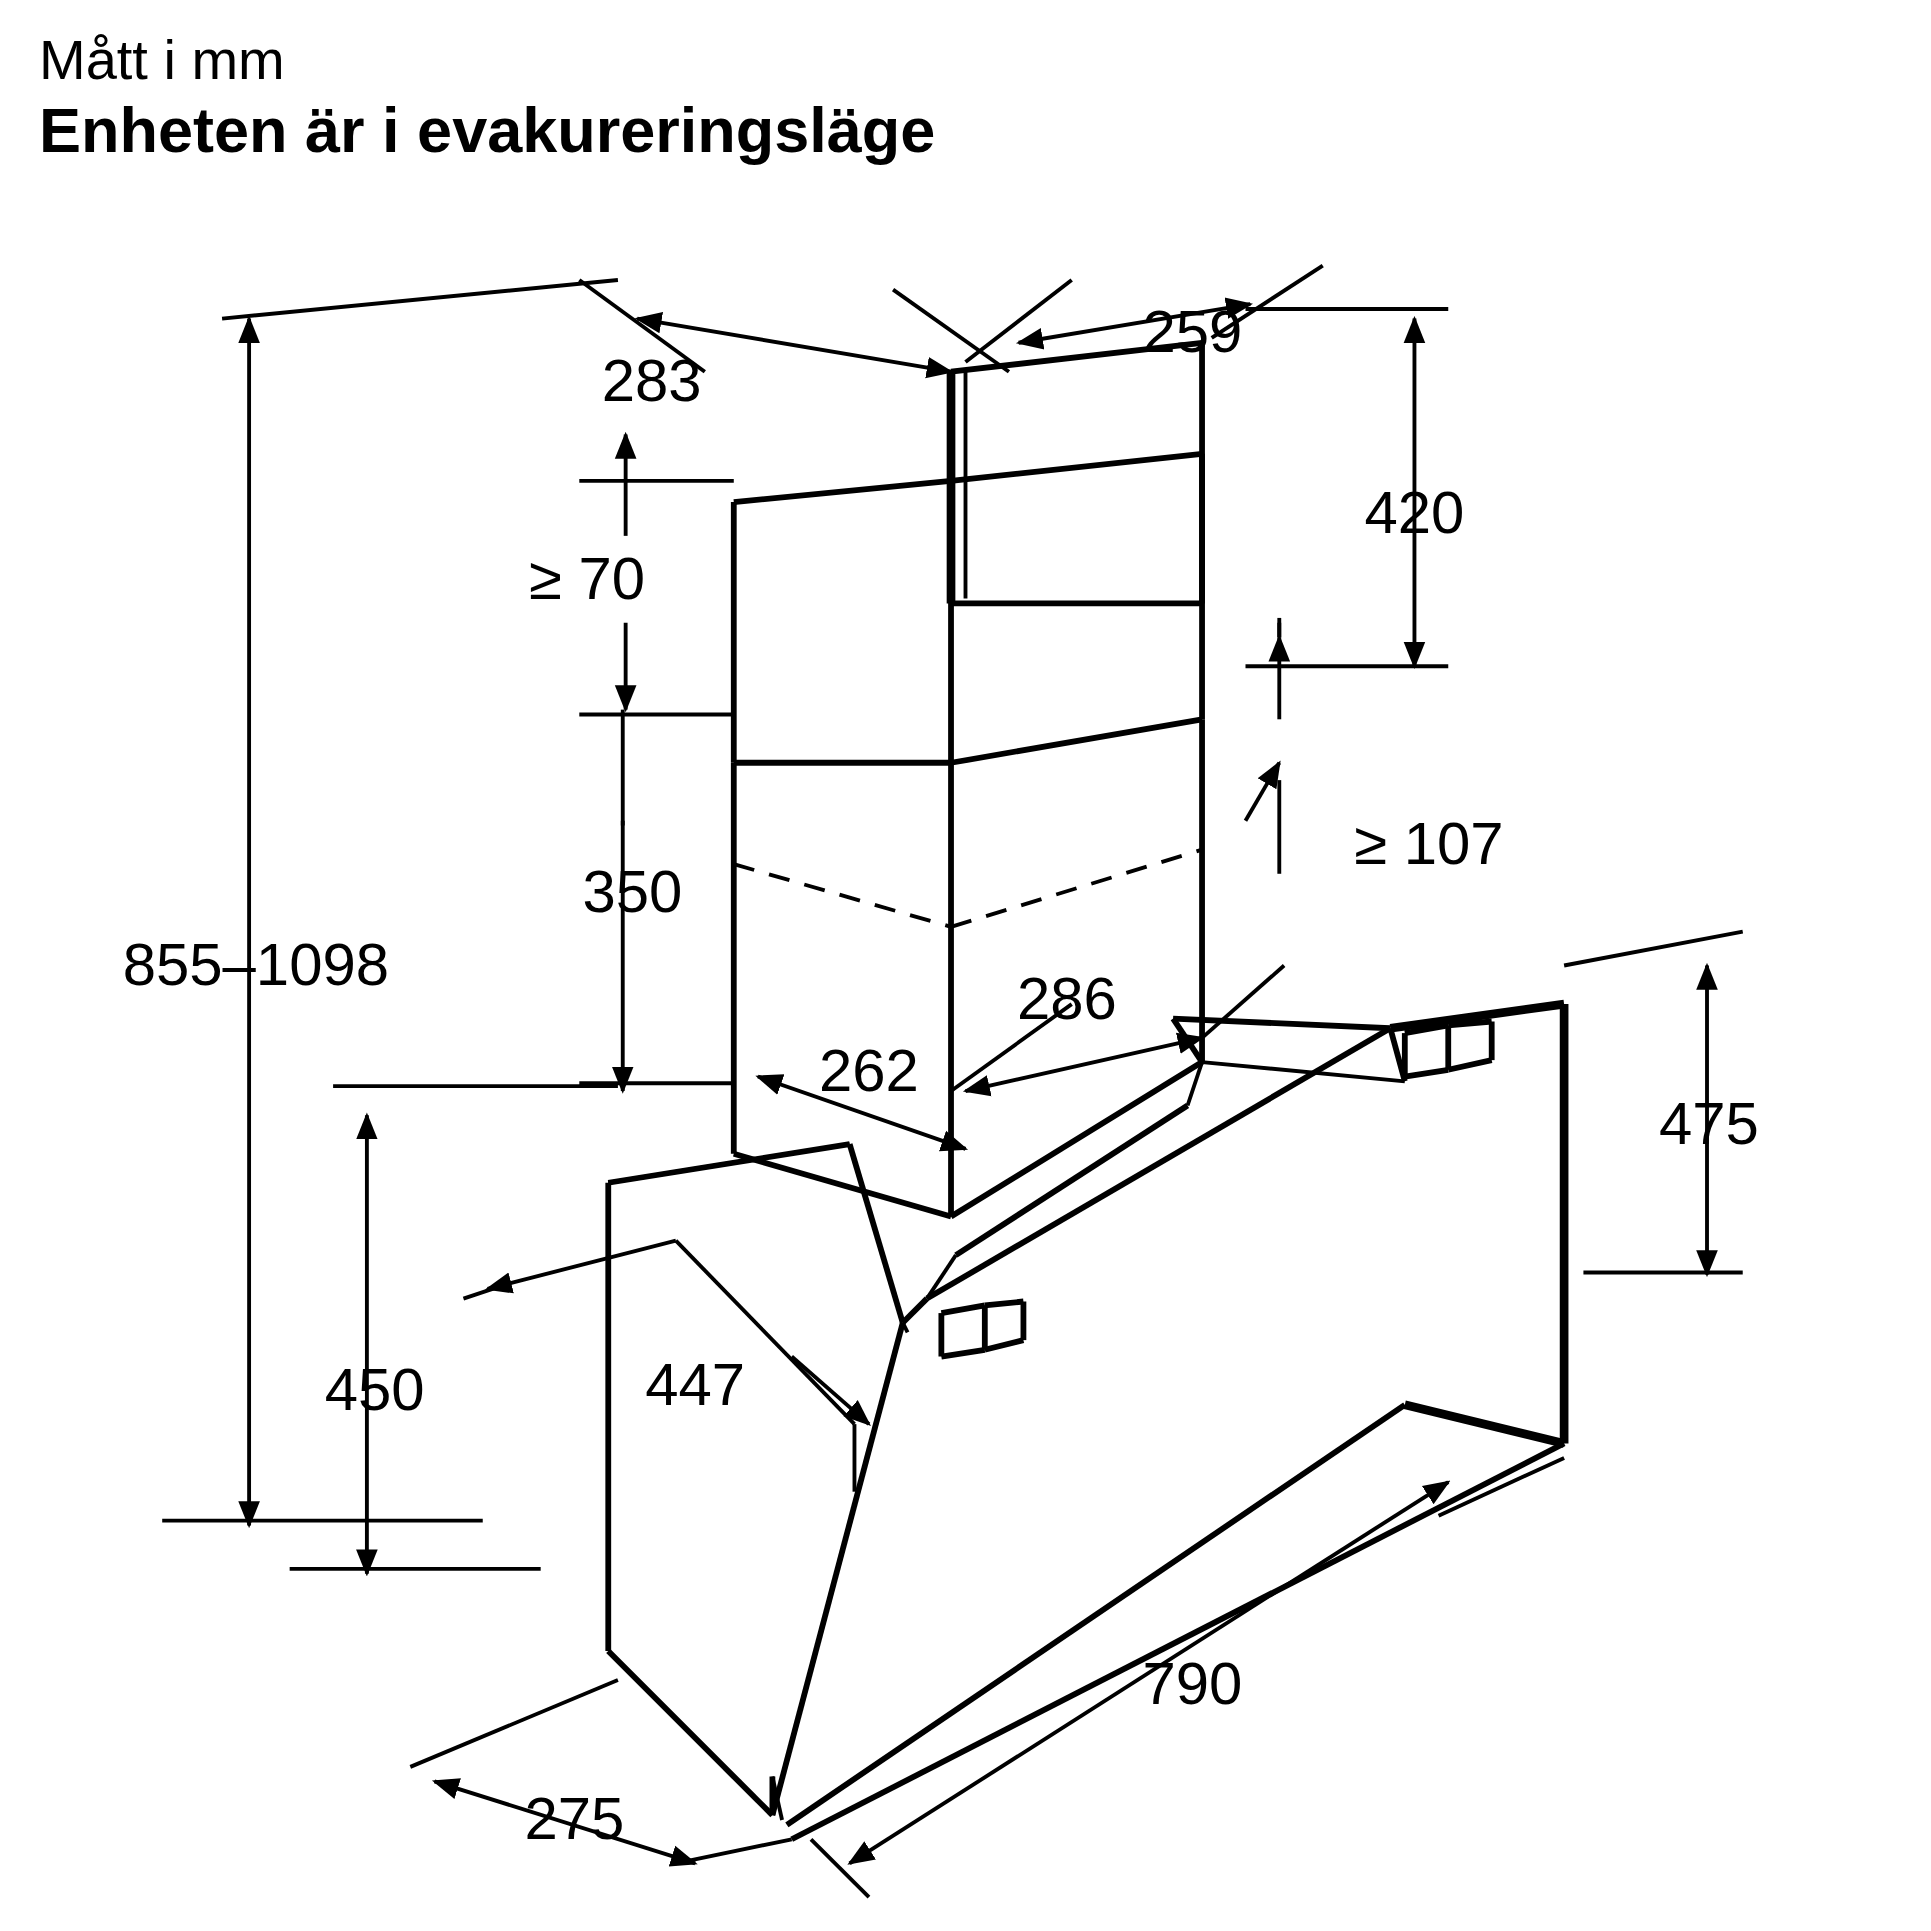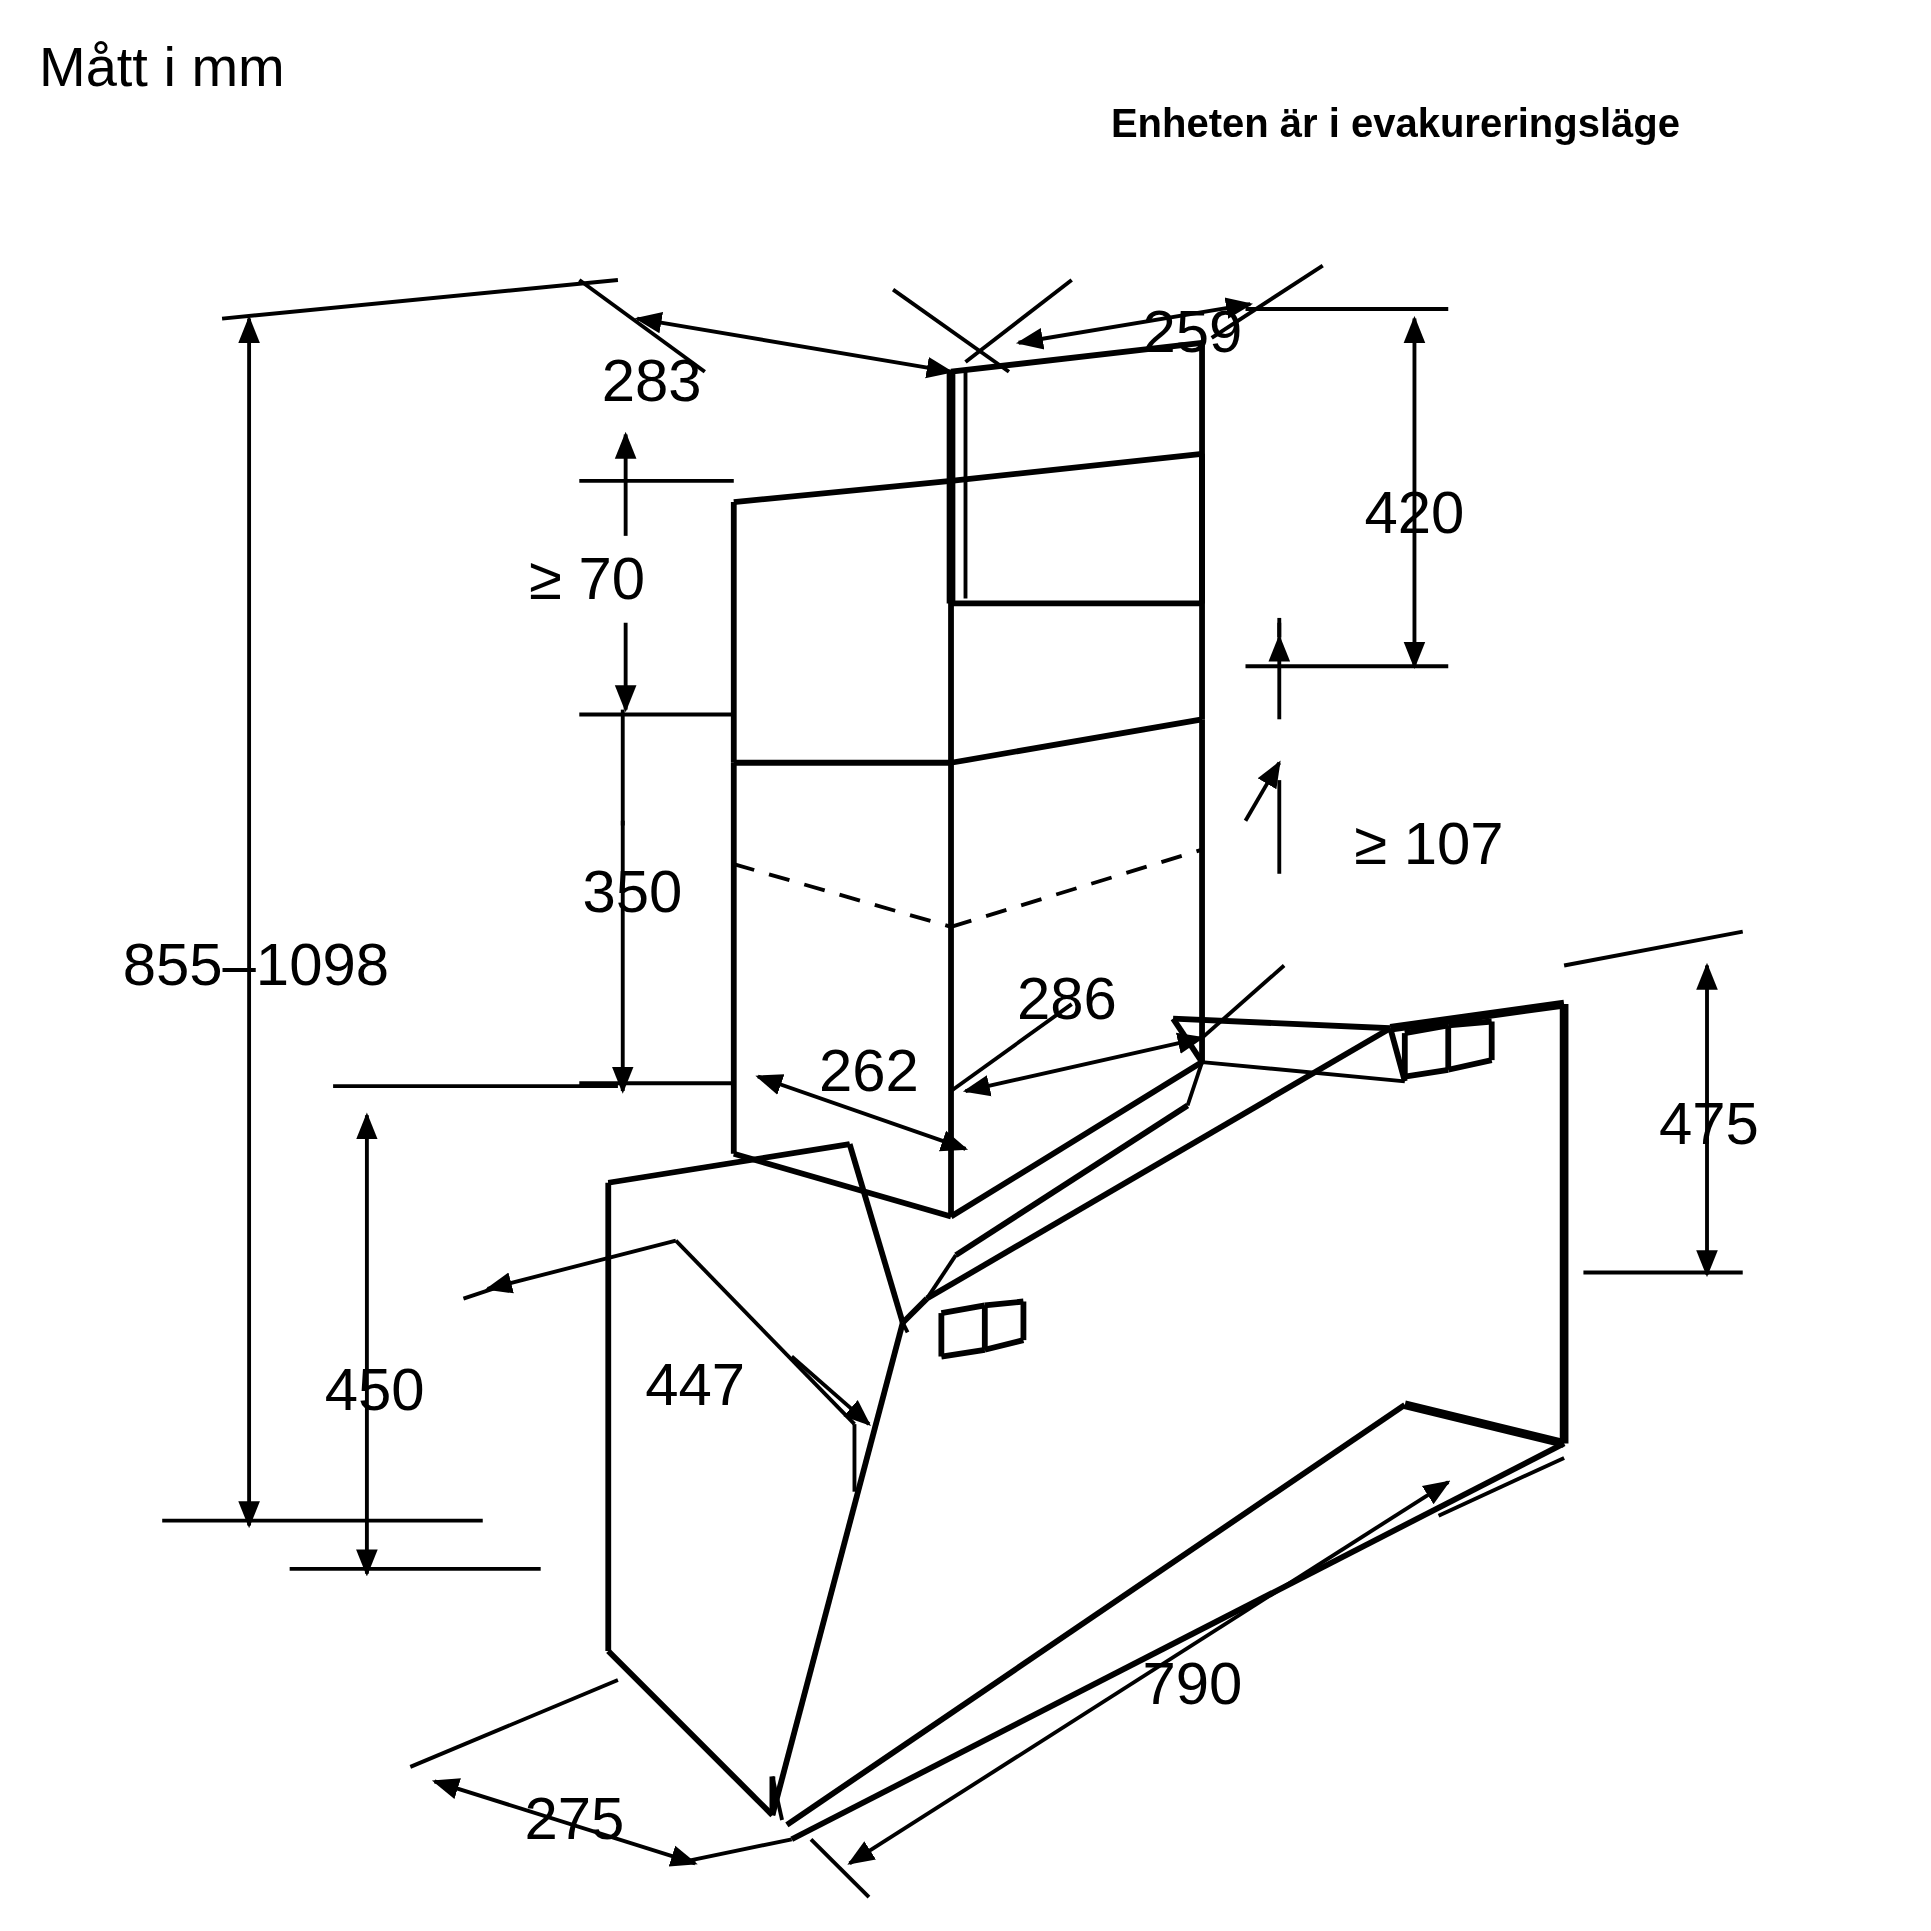--- a/index.html
+++ b/index.html
@@ -17,37 +17,36 @@
   }
   #page {
     position: relative;
     width: 1931px;
     height: 1931px;
     background: #ffffff;
   }
   .header {
     position: absolute;
     left: 39px;
-    top: 34px;
+    top: 27px;
     width: 1641px;
   }
   .header-line1 {
     font-size: 56px;
     font-weight: 400;
     line-height: 1.18;
     letter-spacing: 0px;
     white-space: nowrap;
   }
   .header-line2 {
-    font-size: 40px;
+    font-size: 63px;
     font-weight: 700;
     line-height: 1.18;
     letter-spacing: 0px;
     white-space: nowrap;
-    text-align: right;
   }
   svg.drawing {
     position: absolute;
     left: 0;
     top: 0;
     width: 1931px;
     height: 1931px;
   }
   .dim-text {
     font-family: "Liberation Sans", sans-serif;

